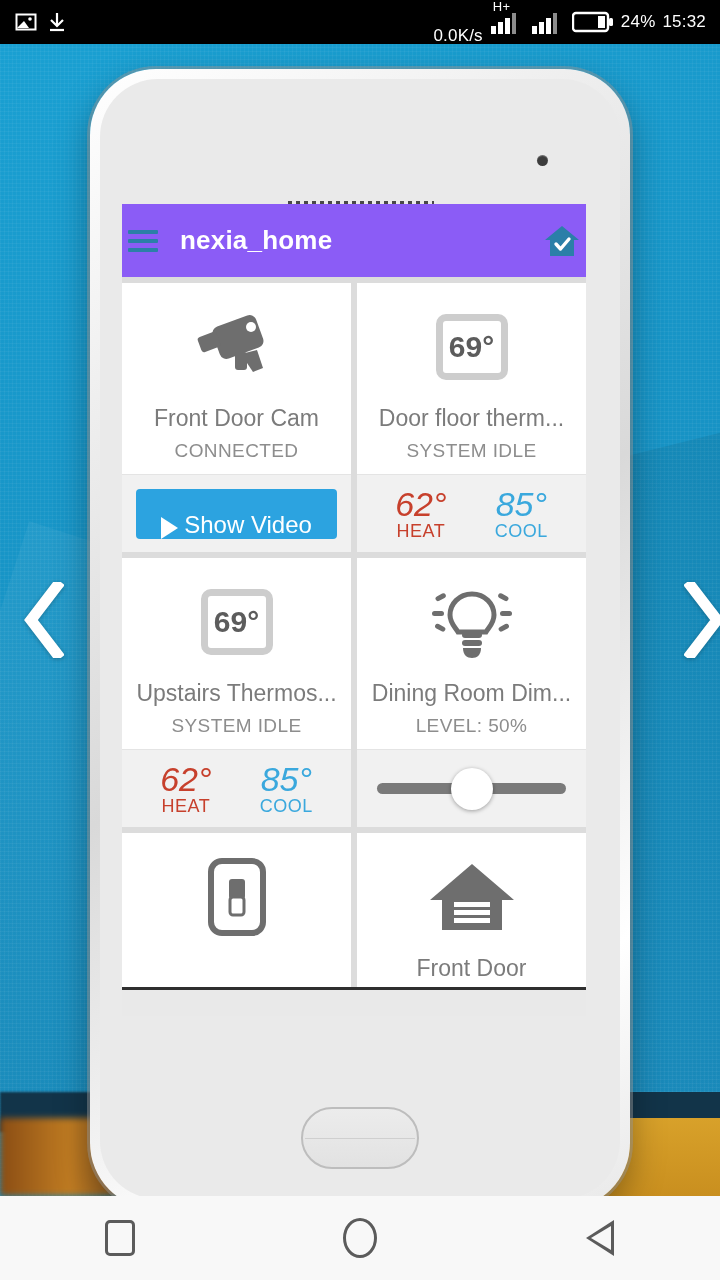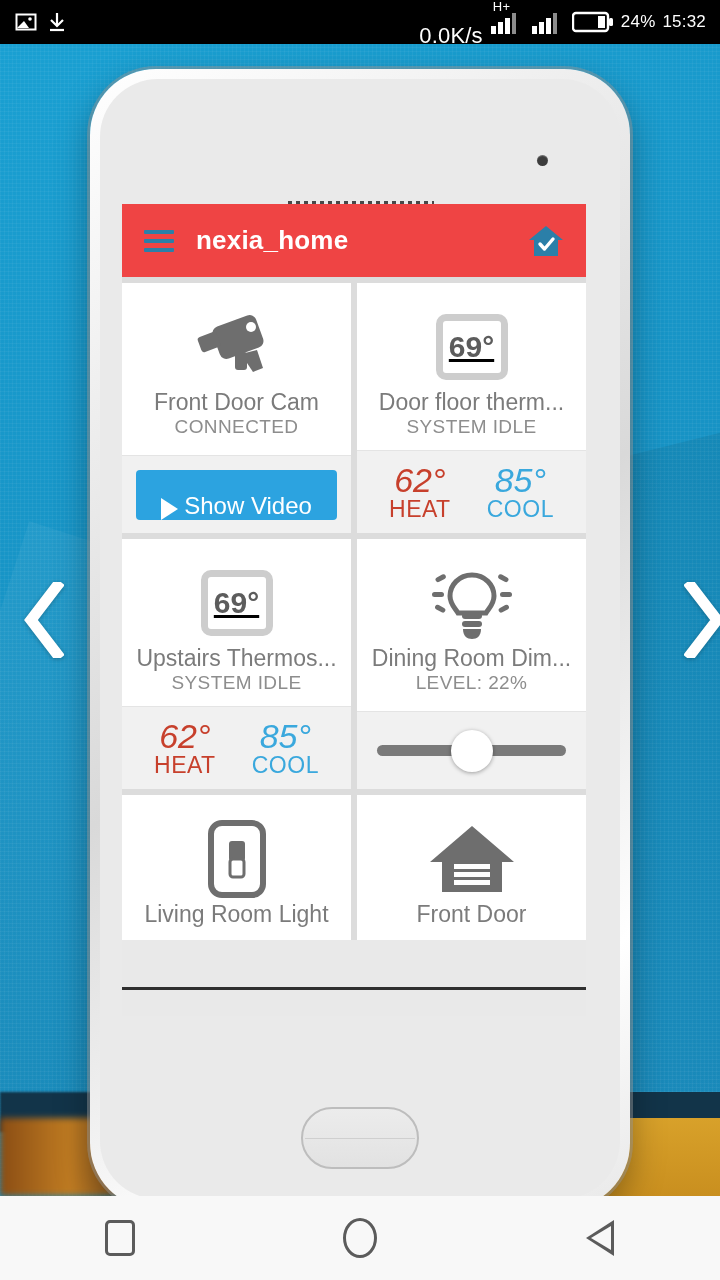--- a/index.html
+++ b/index.html
@@ -16,21 +16,21 @@
     background:#000; color:#fff;
     display:flex; align-items:center;
     font-size:22px; letter-spacing:0.2px;
   }
   #status-left { display:flex; align-items:center; gap:8px; padding-left:14px; }
   #status-right {
     margin-left:auto; display:flex; align-items:center;
     gap:7px; padding-right:14px;
   }
   .sb-glyph { display:block; }
-  #net-speed { font-size:22px;margin-top:28px; }
+  #net-speed { font-size:17px;margin-top:28px; }
   #battery-pct, #clock { font-size:17px; }
 
   
   #wallpaper {
     position:absolute; top:44px; left:0; width:720px; height:1152px;
     background:
       repeating-linear-gradient(0deg, rgba(255,255,255,.045) 0 1px, transparent 1px 4px),
       repeating-linear-gradient(90deg, rgba(255,255,255,.045) 0 1px, transparent 1px 4px),
       linear-gradient(160deg,#1aa0d2 0%, #1794c6 40%, #1388bb 100%);
     overflow:hidden;
@@ -123,22 +123,22 @@
 
   
   #app-screen {
     position:absolute; left:32px; top:135px;
     width:464px; height:812px;
     background:#e9e9e9;
     overflow:hidden;
     z-index:5;
   }
   #app-bar {
-    height:73px; background:#ef4444;
-    display:flex; align-items:center; padding:0 22px;
+    height:73px; background:#8b5cf6;
+    display:flex; align-items:center; padding:0 6px;
   }
   #hamburger {
     width:30px; height:22px; display:flex; flex-direction:column;
     justify-content:space-between; cursor:pointer;
   }
   #hamburger span { display:block; height:4px; background:#2b7fa8; border-radius:1px; }
   #app-title {
     color:#fff; font-size:26px; font-weight:bold;
     margin-left:22px; letter-spacing:.2px;
   }
@@ -153,39 +153,39 @@
   .card {
     background:#fff;
     display:flex; flex-direction:column;
     min-height:0;
   }
   .card-body {
     flex:1; display:flex; flex-direction:column;
     align-items:center; justify-content:flex-start;
     padding:22px 8px 12px 8px;
   }
-  .card-icon { height:84px; display:flex; align-items:center; justify-content:center;text-decoration:underline; }
+  .card-icon { height:84px; display:flex; align-items:center; justify-content:center; }
   .card-title {
-    margin-top:0; font-size:23px; color:#7b7b7b;
+    margin-top:16px; font-size:23px; color:#7b7b7b;
     white-space:nowrap; overflow:hidden; max-width:100%;
   }
   .card-status {
-    font-size:19px; color:#8d8d8d; letter-spacing:.4px;
+    margin-top:8px; font-size:19px; color:#8d8d8d; letter-spacing:.4px;
   }
   .card-footer {
     background:#f1f1f1; border-top:1px solid #e4e4e4;
     padding:12px 14px; min-height:78px;
     display:flex; align-items:center; justify-content:center;
   }
 
   
   .setpoints { display:flex; width:100%; justify-content:space-around; align-items:flex-start; }
   .sp { text-align:center; line-height:1.02; }
   .sp-temp { font-size:34px;font-style:italic; }
-  .sp-label { font-size:23px; letter-spacing:.5px; }
+  .sp-label { font-size:18px; letter-spacing:.5px; }
   .sp-heat .sp-temp, .sp-heat .sp-label { color:#c7402c; }
   .sp-cool .sp-temp, .sp-cool .sp-label { color:#3aa8dd; }
 
   
   #show-video-button {
     width:100%; background:#2ca3e0; color:#fff;
     border:none; border-radius:4px;
     height:50px; font-size:24px;
     font-family:"Liberation Sans", sans-serif;
     display:flex; align-items:flex-end; justify-content:center; gap:6px;
@@ -415,40 +415,39 @@
                     <rect x="6" y="13" width="11" height="5" rx="2.5" transform="rotate(-28 11 15)"></rect>
                     <rect x="3" y="29" width="12" height="5" rx="2.5"></rect>
                     <rect x="6" y="43" width="11" height="5" rx="2.5" transform="rotate(28 11 45)"></rect>
                     <rect x="69" y="13" width="11" height="5" rx="2.5" transform="rotate(28 75 15)"></rect>
                     <rect x="71" y="29" width="12" height="5" rx="2.5"></rect>
                     <rect x="69" y="43" width="11" height="5" rx="2.5" transform="rotate(-28 75 45)"></rect>
                   </g>
                 </svg>
               </div>
               <div class="card-title">Dining Room Dim...</div>
-              <div class="card-status">LEVEL: 22%</div>
+              <div class="card-status">LEVEL: 50%</div>
             </div>
             <div class="card-footer">
               <div class="slider-wrap">
                 <div class="slider-track"></div>
                 <div class="slider-thumb" id="dimmer-thumb" style="left: 50%;"></div>
               </div>
             </div>
           </div>
 
           <div class="card">
             <div class="card-body">
               <div class="card-icon">
                 <svg width="62" height="80" viewBox="0 0 62 80">
                   <rect x="5" y="4" width="52" height="72" rx="11" fill="none" stroke="#6e6e6e" stroke-width="6"></rect>
                   <rect x="23" y="22" width="16" height="20" rx="3" fill="#6e6e6e"></rect>
                   <rect x="24" y="40" width="14" height="18" rx="3" fill="#ffffff" stroke="#6e6e6e" stroke-width="3"></rect>
                 </svg>
               </div>
-              <div class="card-title">Living Room Light</div>
 
             </div>
           </div>
 
           <div class="card">
             <div class="card-body">
               <div class="card-icon">
                 <svg width="88" height="74" viewBox="0 0 88 74">
                   <g fill="#6e6e6e">
                     <path d="M44 4 L86 40 L74 40 L74 70 L14 70 L14 40 L2 40 Z"></path>

